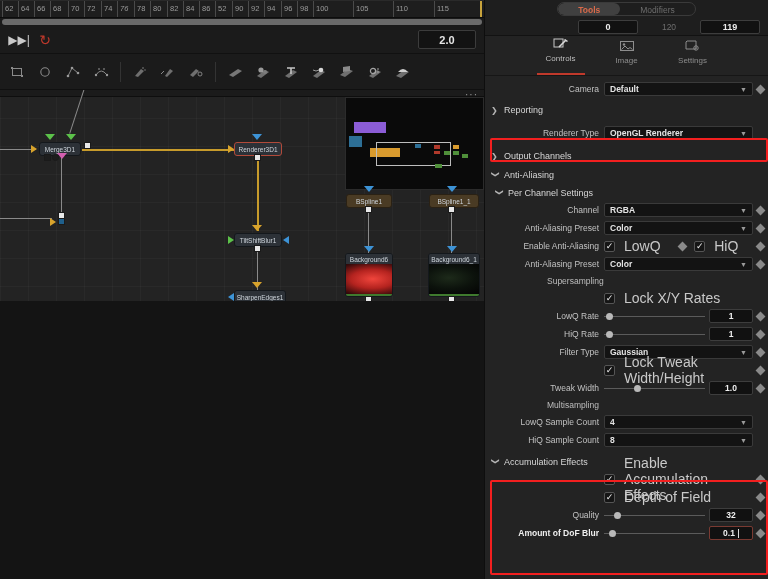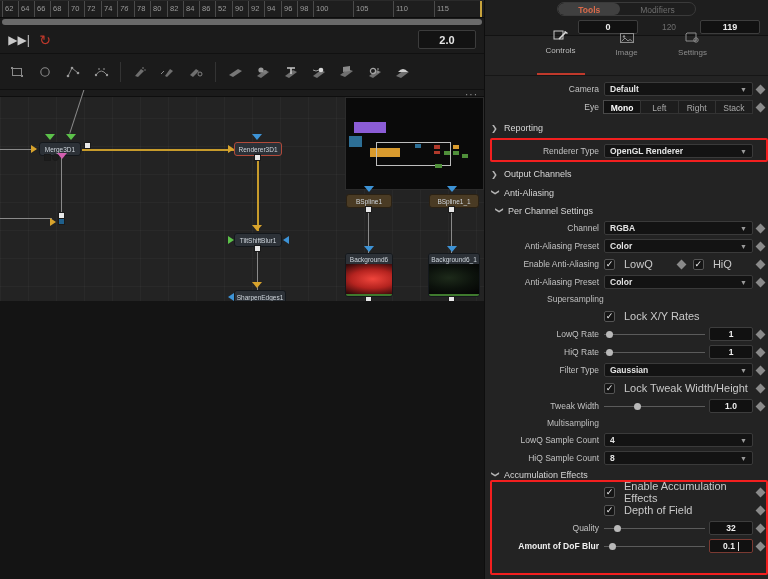--- a/index.html
+++ b/index.html
@@ -122,41 +122,41 @@
   .pill .off { color:#6d6d6d; }
 
   .framerow { height:18px; background:#1e1e1e; display:flex; align-items:center;
               justify-content:flex-end; gap:8px; padding-right:8px; border-bottom:1px solid #121212; }
   .fbox { width:60px; height:14px; background:#111; border:1px solid #3d3d3d; border-radius:2px;
           color:#eee; font-size:9px; font-weight:bold; display:flex; align-items:center; justify-content:center; }
   .fplain { width:46px; text-align:center; color:#6e6e6e; font-size:8.5px; }
 
   .subtabs { height:40px; background:#232323; display:flex; align-items:flex-end;
              justify-content:center; gap:18px; border-bottom:1px solid #161616; }
-  .stab { width:48px; display:flex; flex-direction:column; align-items:center; gap:2px; padding-bottom:18px; }
+  .stab { width:48px; display:flex; flex-direction:column; align-items:center; gap:2px; padding-bottom:10px; }
   .stab .ic { width:20px; height:16px; display:flex; align-items:center; justify-content:center; color:#c9c9c9; }
   .stab .lb { font-size:8px; color:#bdbdbd; }
   .stab.active { border-bottom:2px solid #c0392b; }
   .stab.dim .ic, .stab.dim .lb { color:#8d8d8d; }
 
   .prow { display:flex; align-items:center; height:18px; padding:0 0 0 6px; gap:5px; }
   .plabel { width:108px; text-align:right; font-size:8.5px; color:#c2c2c2; flex:none; }
   .pctl { flex:1; display:flex; align-items:center; gap:4px; }
   .diamond { width:7px; height:7px; background:#8a8a8a; transform:rotate(45deg); flex:none; margin-right:4px; }
   .dropdown { flex:1; height:14px; background:#131313; border:1px solid #3a3a3a; border-radius:2px;
               display:flex; align-items:center; justify-content:space-between; padding:0 5px;
               font-size:8.5px; color:#e3e3e3; font-weight:bold; }
   .chev { color:#9a9a9a; font-size:7px; }
   .seg { display:flex; height:14px; flex:1; }
   .seg > div { flex:1; text-align:center; font-size:8.5px; line-height:14px; color:#a9a9a9;
                background:#1d1d1d; border:1px solid #333; margin-left:-1px; }
   .seg > div.on { background:#111; color:#fff; font-weight:bold; border-color:#4a4a4a; }
   .chk { width:11px; height:11px; background:#151515; border:1px solid #555; border-radius:2px;
          display:flex; align-items:center; justify-content:center; font-size:9px; color:#f0f0f0; flex:none; }
-  .chklabel { font-size:11px; color:#c9c9c9; margin-left:5px; margin-right:auto; }
+  .chklabel { font-size:14px; color:#c9c9c9; margin-left:5px; margin-right:auto; }
   .disc { display:flex; align-items:center; gap:4px; font-size:9px; color:#d6d6d6; padding-left:6px; height:16px; }
   .disc .tw { color:#b5b5b5; font-size:8px; width:9px; display:inline-block; }
   .ind1 { padding-left:10px; }
   .slider { flex:1; display:flex; align-items:center; position:relative; height:14px; }
   .strack { position:absolute; left:0; right:0; height:1px; background:#5b5b5b; }
   .sknob { position:absolute; width:7px; height:7px; border-radius:50%; background:#b9b9b9; }
   .numbox { width:44px; height:14px; background:#111; border:1px solid #3d3d3d; border-radius:2px;
             color:#f0f0f0; font-size:8.5px; font-weight:bold; display:flex; align-items:center;
             justify-content:center; flex:none; }
   .numbox.hl { border-color:#7a3a32; }
@@ -455,32 +455,20 @@
       <div class="plabel">Camera</div>
       <div class="pctl">
         <div class="dropdown">
           <span>Default</span>
           <span class="chev">▼</span>
         </div>
         <div class="diamond"></div>
       </div>
     </div>
 
-    <div class="prow">
-      <div class="plabel">Eye</div>
-      <div class="pctl">
-        <div class="seg">
-          <div class="on">Mono</div>
-          <div>Left</div>
-          <div>Right</div>
-          <div>Stack</div>
-        </div>
-        <div class="diamond"></div>
-      </div>
-    </div>
 
     <div class="disc" style="margin-top:4px;">
       <span class="tw">❯</span>
       <span>Reporting</span>
     </div>
 
     <div class="prow" style="margin-top:6px;">
       <div class="plabel">Renderer Type</div>
       <div class="pctl">
         <div class="dropdown">
@@ -635,21 +623,21 @@
       <div class="plabel">HiQ Sample Count</div>
       <div class="pctl">
         <div class="dropdown">
           <span>8</span>
           <span class="chev">▼</span>
         </div>
         <div class="diamond" style="visibility:hidden"></div>
       </div>
     </div>
 
-    <div class="disc" style="">
+    <div class="disc" style="margin-top:5px;">
       <span class="tw" style="display: inline-block; transform: rotate(90deg);">❯</span>
       <span>Accumulation Effects</span>
     </div>
 
     <div class="prow">
       <div class="plabel"></div>
       <div class="pctl">
         <div class="chk">✓</div>
         <span class="chklabel">Enable Accumulation Effects</span>
         <div class="diamond"></div>

